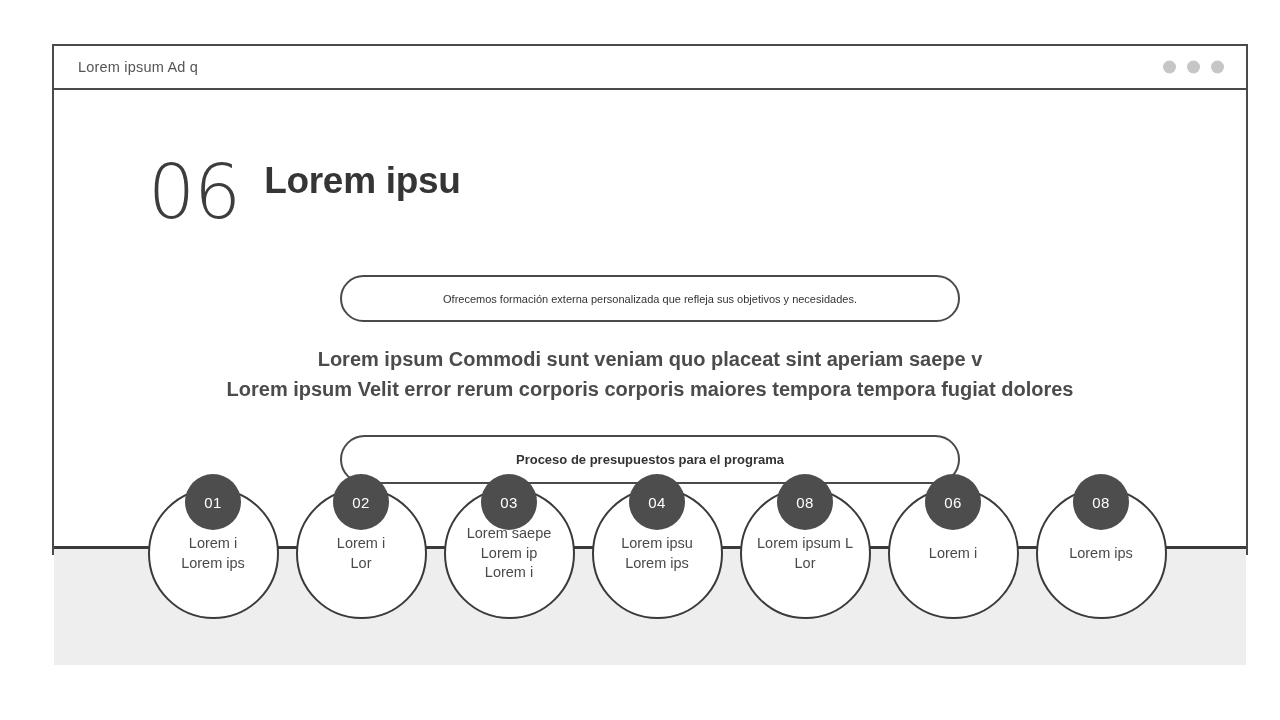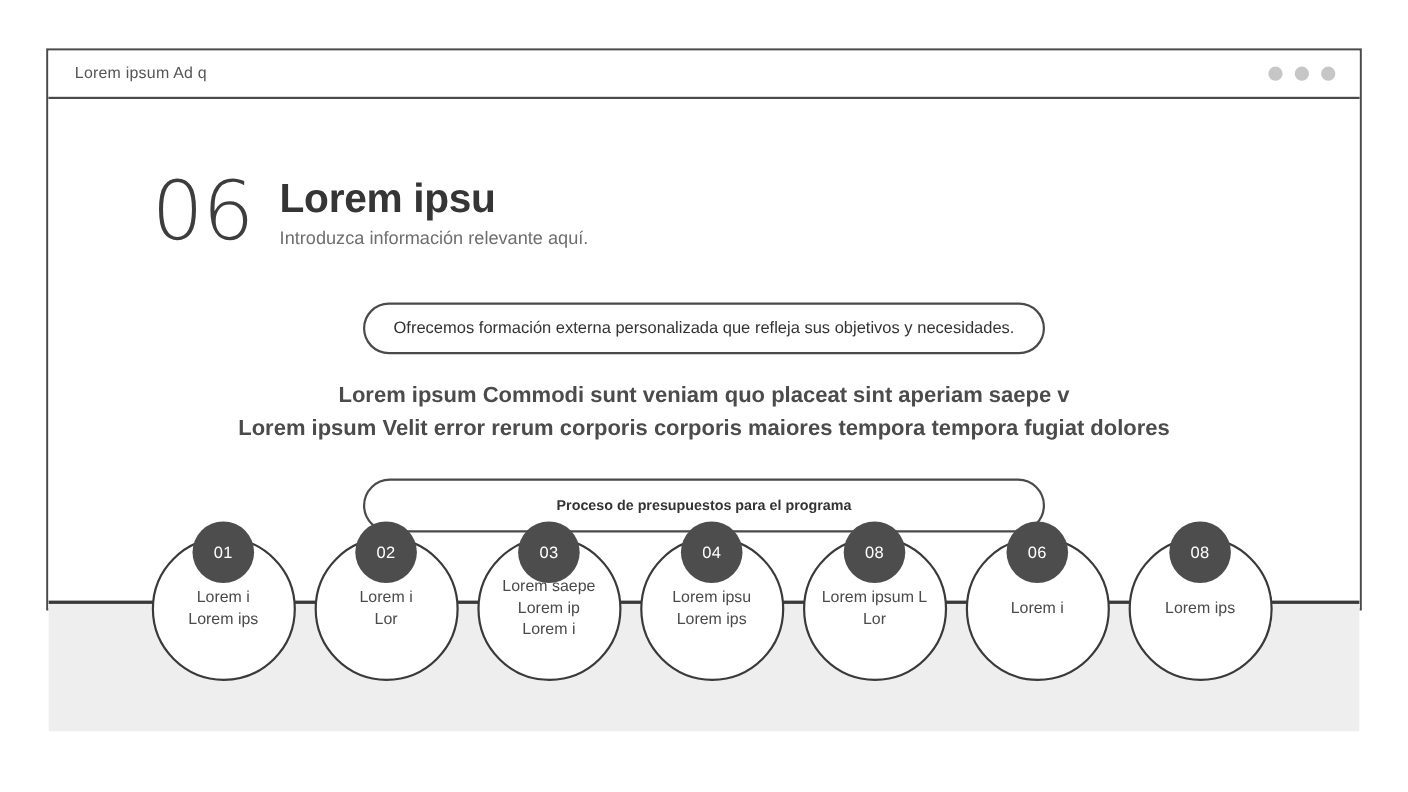--- a/index.html
+++ b/index.html
@@ -7,21 +7,21 @@
     padding: 0;
     width: 1280px;
     height: 720px;
     background: #ffffff;
     font-family: "Liberation Sans", sans-serif;
     overflow: hidden;
   }
 
   #app-window {
     position: absolute;
-    left: 42px;
+    left: 52px;
     top: 44px;
     width: 1196px;
     height: 511px;
     border: 2px solid #4a4a4a;
     box-sizing: border-box;
     background: #ffffff;
   }
 
   
   #title-bar {
@@ -120,21 +120,21 @@
     border-radius: 999px;
     background: #ffffff;
     display: flex;
     align-items: center;
     justify-content: center;
     text-align: center;
   }
   #pill-top {
     top: 185px;
     height: 47px;
-    font-size: 15px;
+    font-size: 11px;
     color: #333333;
     padding: 0 22px;
   }
   #pill-bottom {
     top: 345px;
     height: 49px;
     font-size: 13px;
     font-weight: bold;
     color: #333333;
     padding: 0 22px;
@@ -229,21 +229,20 @@
   </div>
 
   <div id="content">
 
     <div id="gray-band"></div>
 
     <div id="heading-row">
       <div id="section-number">06</div>
       <div id="heading-text-block">
         <div id="heading-title">Lorem ipsu</div>
-        <div id="heading-subtitle">Introduzca información relevante aquí.</div>
       </div>
     </div>
 
     <div id="pill-top" class="pill">Ofrecemos formación externa personalizada que refleja sus objetivos y necesidades.</div>
 
     <div id="body-text">
       <div>Lorem ipsum Commodi sunt veniam quo placeat sint aperiam saepe v</div>
       <div>Lorem ipsum Velit error rerum corporis corporis maiores tempora tempora fugiat dolores</div>
     </div>
 

